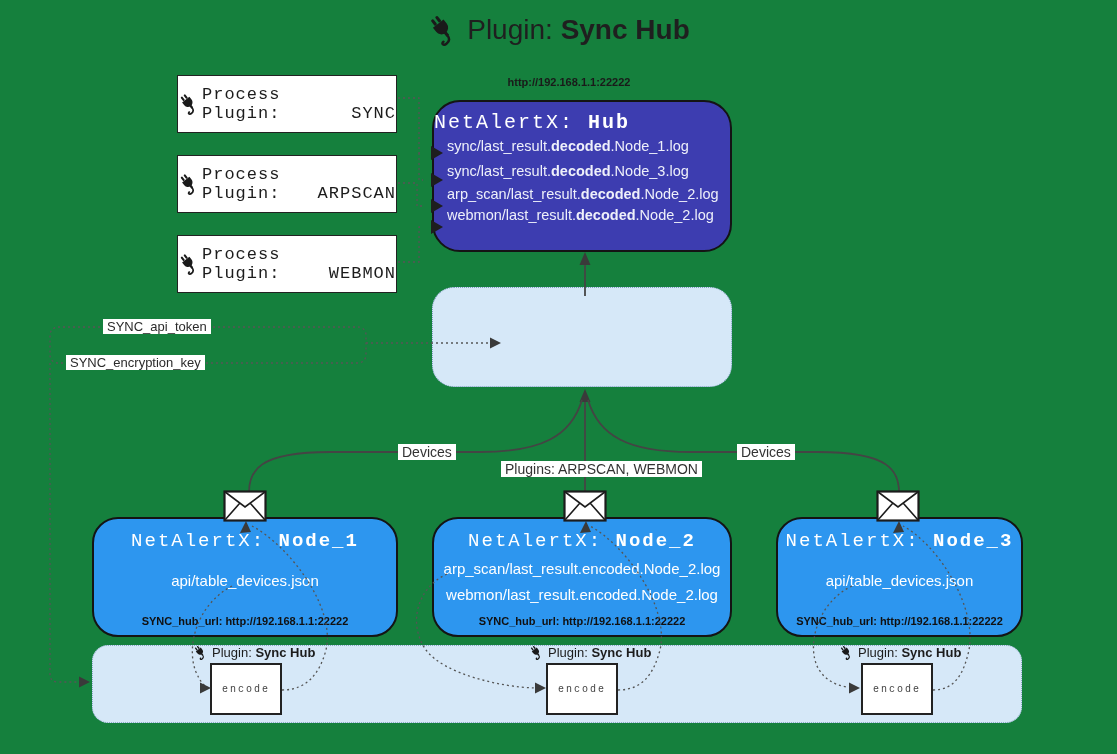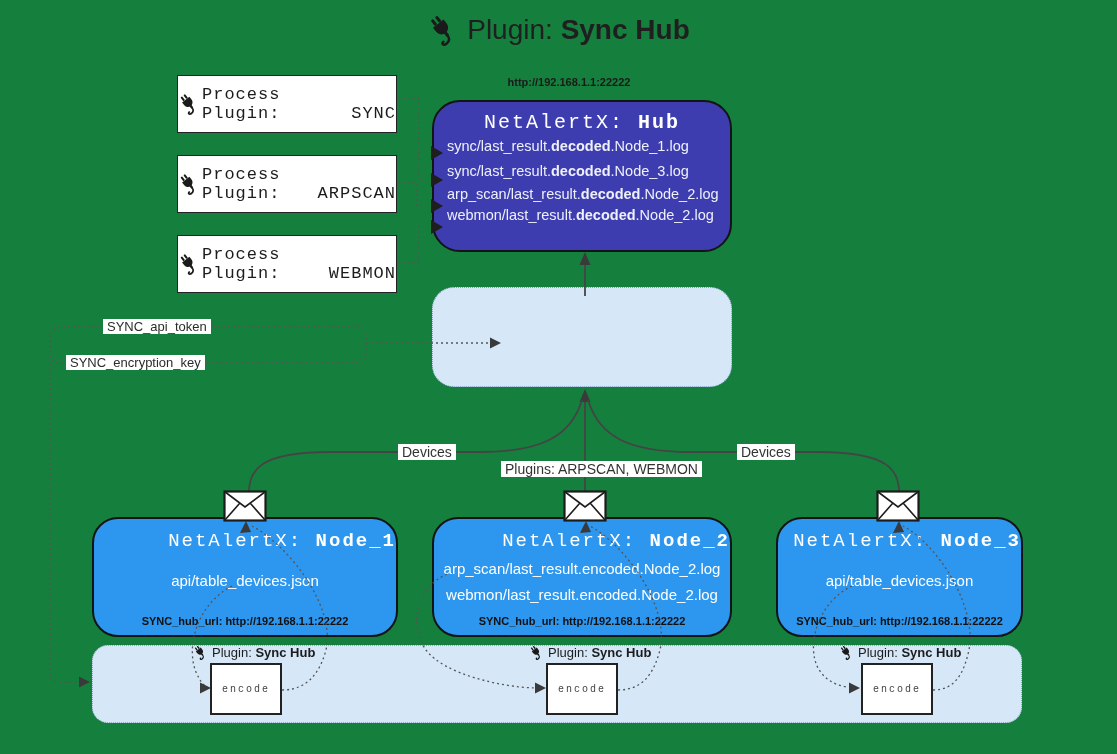--- a/index.html
+++ b/index.html
@@ -18,40 +18,40 @@
         justify-content:center;align-items:center;font-size:17px;letter-spacing:1px;}
   .pbox .row1{display:flex;align-items:center;gap:2px;}
   .pbox .pname{margin-top:19px;}
 
   
   .hub-url{position:absolute;left:419px;top:76px;width:300px;text-align:center;
            font-size:11px;font-weight:600;color:#1a1a1a;}
   .hub{position:absolute;left:432px;top:100px;width:300px;height:152px;box-sizing:border-box;
        background:#3d3db0;border:2px solid #141414;border-radius:28px;z-index:2;
        padding-top:9px;}
-  .hub-title{text-align:center;color:#fff;font-size:20px;letter-spacing:2px;}
+  .hub-title{color:#fff;font-size:20px;letter-spacing:2px;}
   .hub-title .bold{font-weight:bold;}
   .hub-log{padding-left:13px;font-size:14.5px;line-height:25px;color:#eef0fa;white-space:nowrap;}
   .hub-log b{font-weight:bold;}
 
   
   .decode-wrap{position:absolute;left:432px;top:287px;width:300px;height:100px;box-sizing:border-box;
                background:#d6e8f8;border:1.6px dotted #7f9ec2;border-radius:22px;z-index:2;}
   .decode-box{position:absolute;left:505px;top:297px;width:160px;height:80px;box-sizing:border-box;
               background:#fff;border:2px solid #222;z-index:3;display:flex;align-items:center;
               justify-content:center;font-size:17px;letter-spacing:2px;color:#333;}
 
   
   .line-label{position:absolute;background:#fff;padding:0 4px;font-size:13px;color:#2b2b2b;z-index:7;}
   .edge-label{position:absolute;background:#fff;padding:0 4px;font-size:14px;color:#333;z-index:7;}
 
   
   .node{position:absolute;top:517px;height:120px;box-sizing:border-box;background:#2d96ef;
         border:2px solid #141414;border-radius:26px;z-index:2;}
-  .node-title{margin-top:11px;text-align:right;color:#fff;font-size:19px;letter-spacing:2px;}
+  .node-title{margin-top:11px;text-align:center;color:#fff;font-size:19px;letter-spacing:2px;}
   .node-title .bold{font-weight:bold;}
   .node-line{ text-align:center;color:#fff;font-size:15px;line-height:26px;white-space:nowrap;}
   .node .first-line{margin-top:16px;}
   .node .tight{margin-top:4px;}
   .node-huburl{position:absolute;bottom:8px;left:0;width:100%;text-align:center;
                font-size:11px;font-weight:600;color:#111;}
 
   
   .band{position:absolute;left:92px;top:645px;width:930px;height:78px;box-sizing:border-box;
         background:#d6e8f8;border:1.6px dotted #8aa8c8;border-radius:16px;z-index:1;}

